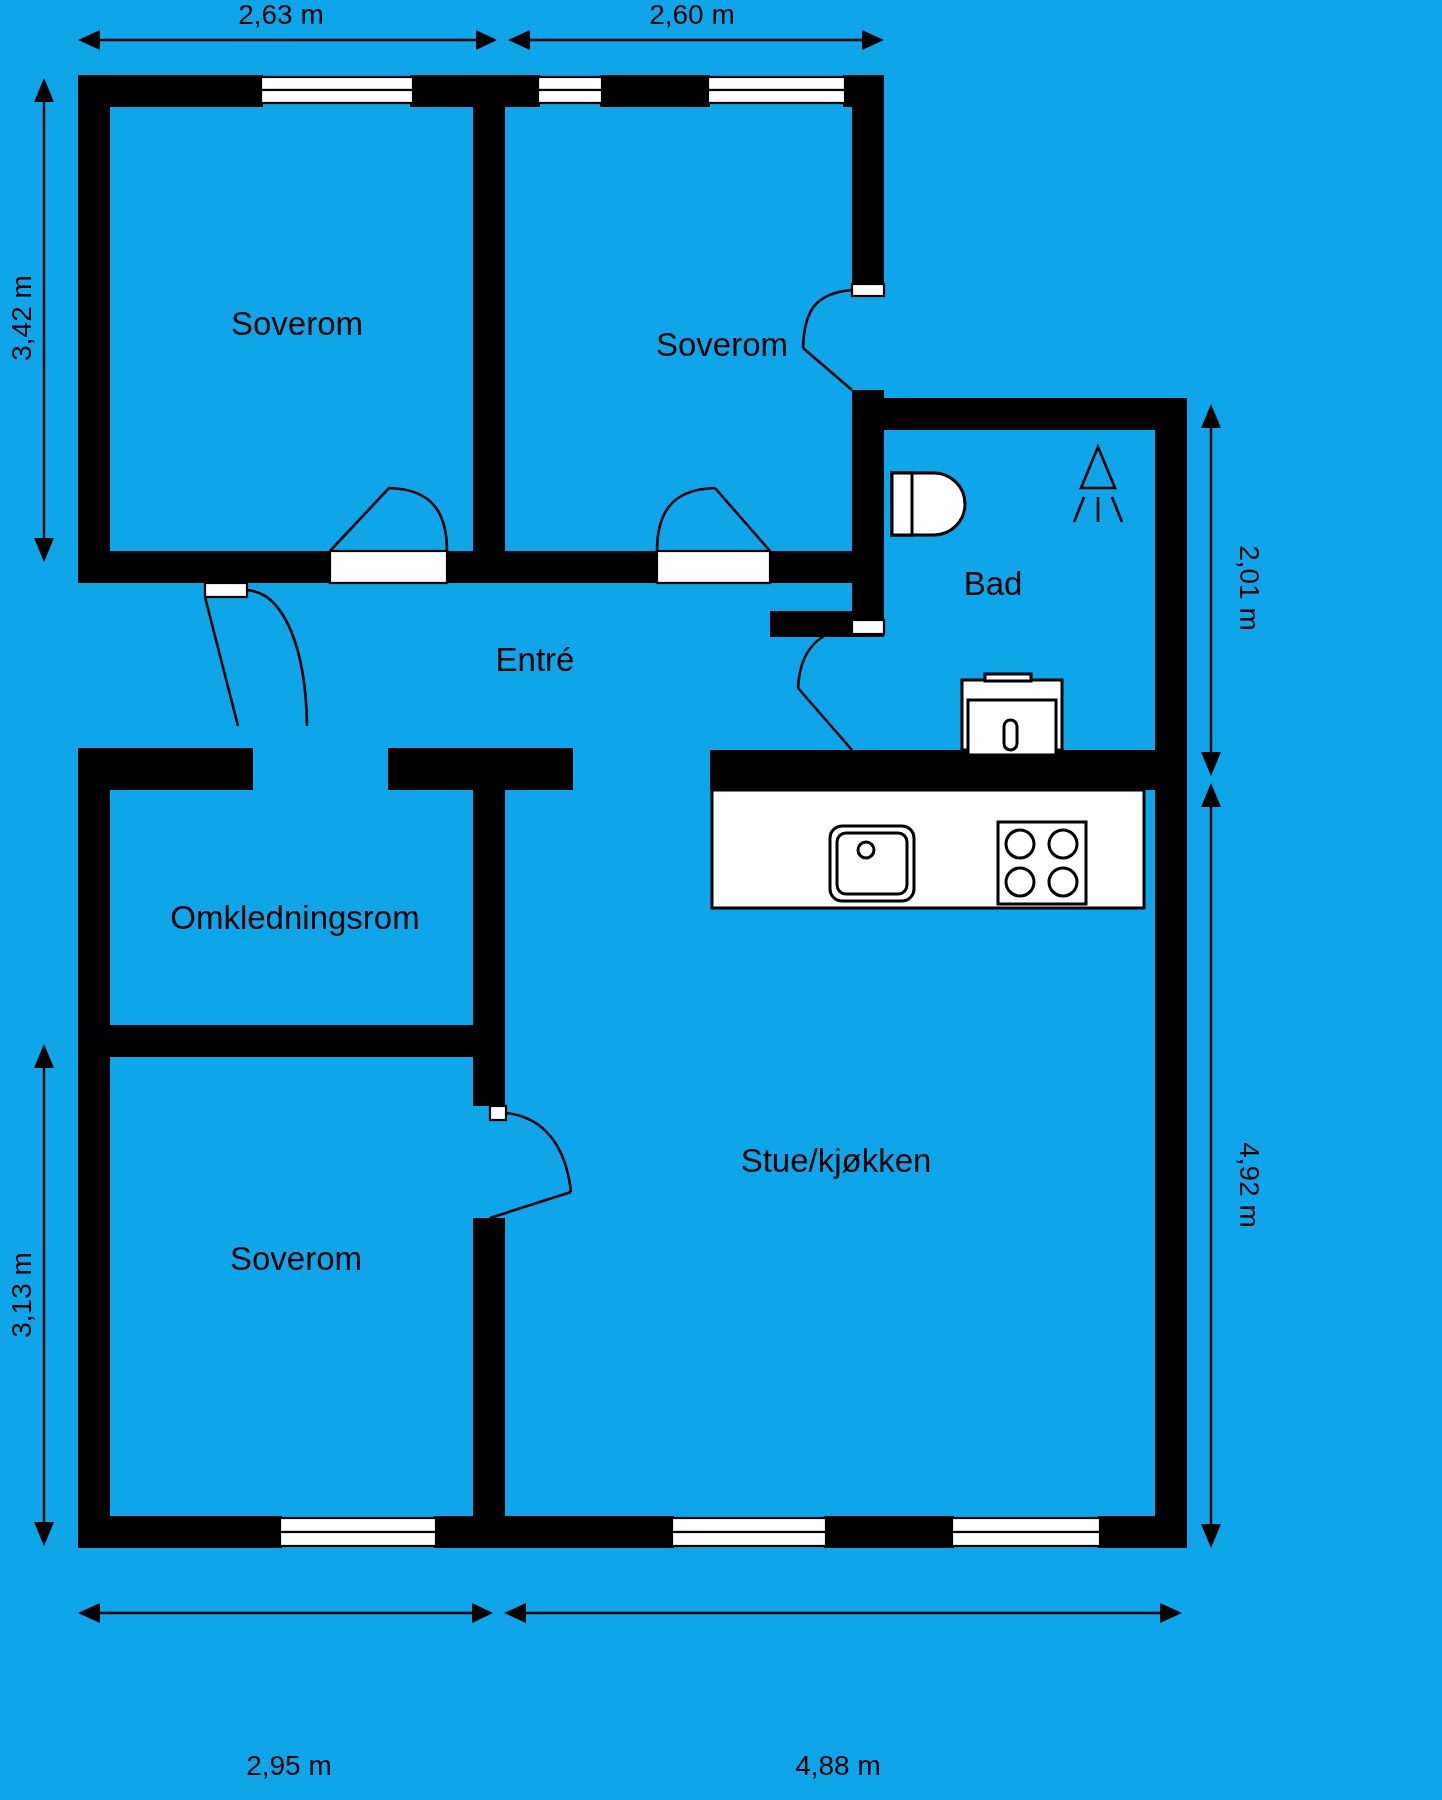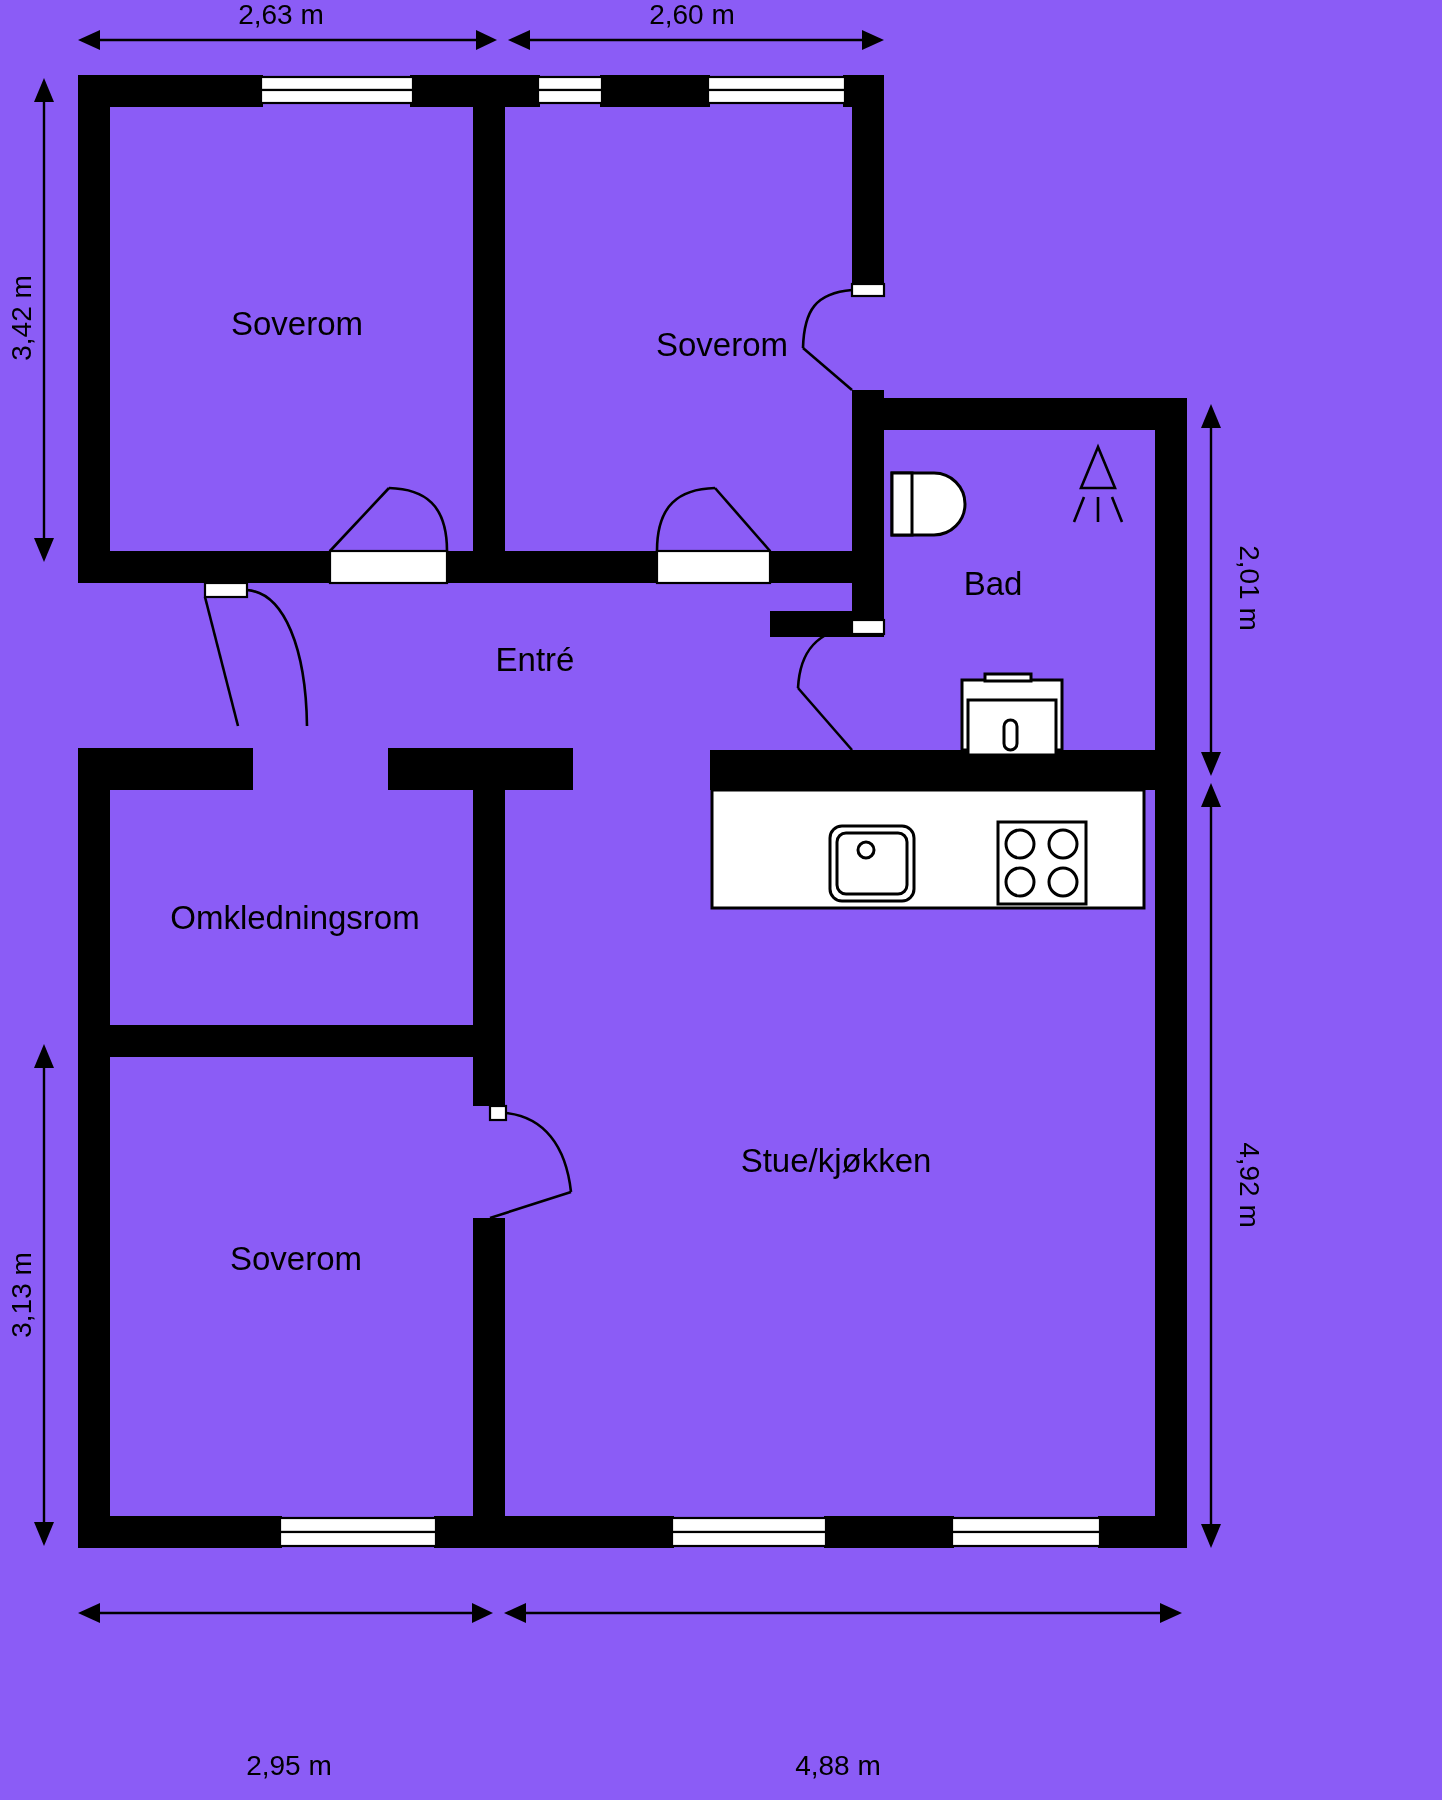--- a/index.html
+++ b/index.html
@@ -10,21 +10,21 @@
   body {
     width: 1442px;
     height: 1800px;
     font-family: "Liberation Sans", sans-serif;
     overflow: hidden;
   }
   #plan-root {
     position: relative;
     width: 1442px;
     height: 1800px;
-    background: #8b5cf6;
+    background: #0ea5e9;
   }
   svg.floorplan {
     display: block;
     width: 1442px;
     height: 1800px;
   }
   .wall      { fill: #000000; }
   .opening   { fill: #ffffff; stroke: #000000; stroke-width: 2.2; }
   .window-pane { fill: #ffffff; stroke: #000000; stroke-width: 2.2; }
   .swing     { fill: none; stroke: #000000; stroke-width: 2.6; }

